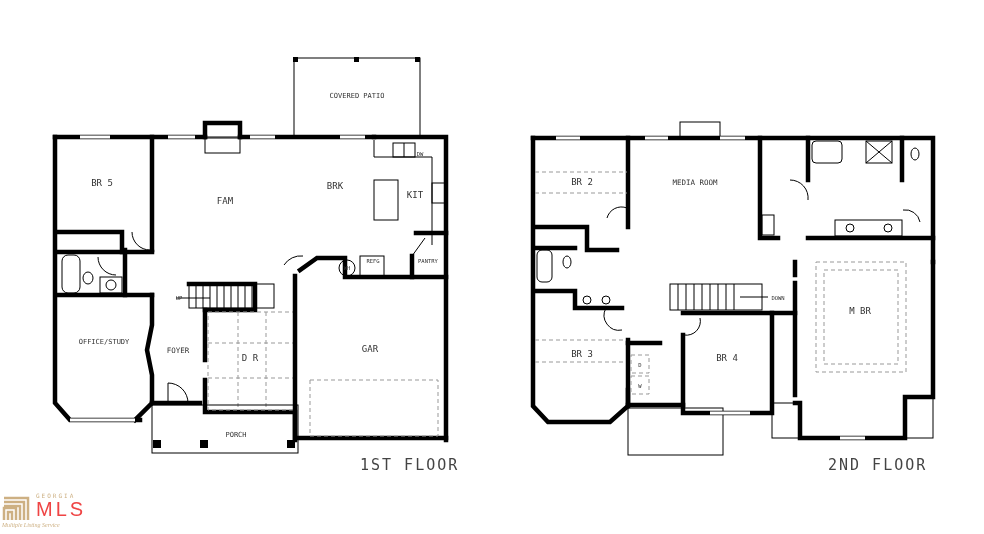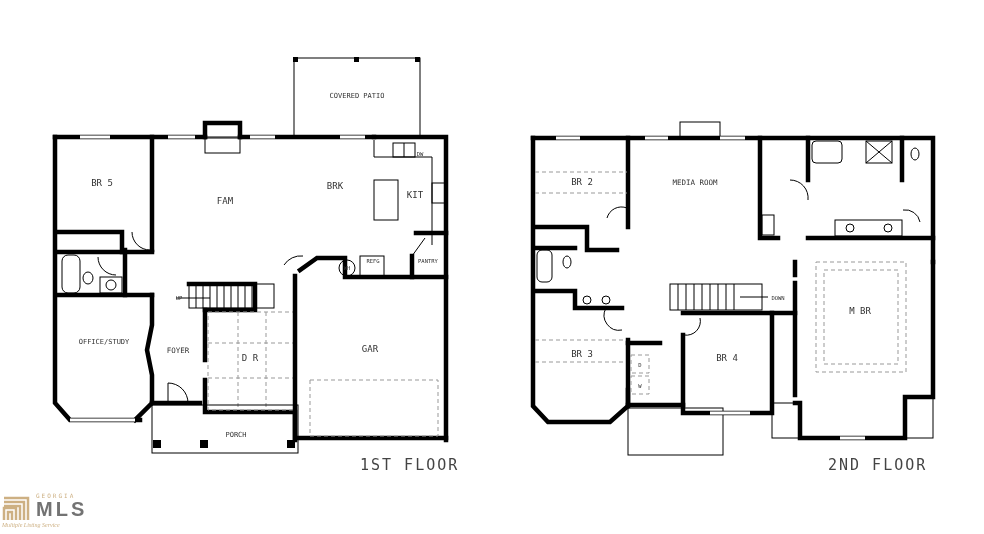--- a/index.html
+++ b/index.html
@@ -8,21 +8,21 @@
   .w { stroke:#000; stroke-width:4.5; fill:none; stroke-linecap:square; }
   .t { stroke:#000; stroke-width:1; fill:none; }
   .d { stroke:#999; stroke-width:1; fill:none; stroke-dasharray:4 3; }
   .win { stroke:#fff; stroke-width:3; }
   .lbl { font-family:"DejaVu Sans Mono", monospace; fill:#333; font-size:9px; text-anchor:middle; }
   .sm { font-size:5.5px; }
   .big { font-family:"DejaVu Sans Mono", monospace; fill:#444; font-size:15px; letter-spacing:2px; }
   .logo { position:absolute; left:2px; top:492px; width:110px; height:40px; }
   .logo-bars { position:absolute; left:0; top:2px; width:30px; height:26px; }
   .logo-geo { font-size:6px; letter-spacing:2px; color:#cdb083; position:absolute; left:34px; top:0; }
-  .logo-mls { font-size:20px; color:#737373; position:absolute; left:34px; top:6px; letter-spacing:3px; font-family:"Liberation Sans", sans-serif; font-weight:700; }
+  .logo-mls { font-size:20px; color:#ef4444; position:absolute; left:34px; top:6px; letter-spacing:3px; font-family:"Liberation Sans", sans-serif; font-weight:400; }
   .logo-sub { font-size:6px; color:#cdb083; font-style:italic; position:absolute; left:0; top:30px; font-family:"Liberation Serif", serif; white-space:nowrap; }
 </style>
 </head>
 <body>
 
 <svg width="984" height="534" viewBox="0 0 984 534">
 
   <g>
 
     <rect x="294" y="58" width="126" height="80" class="t"></rect>

